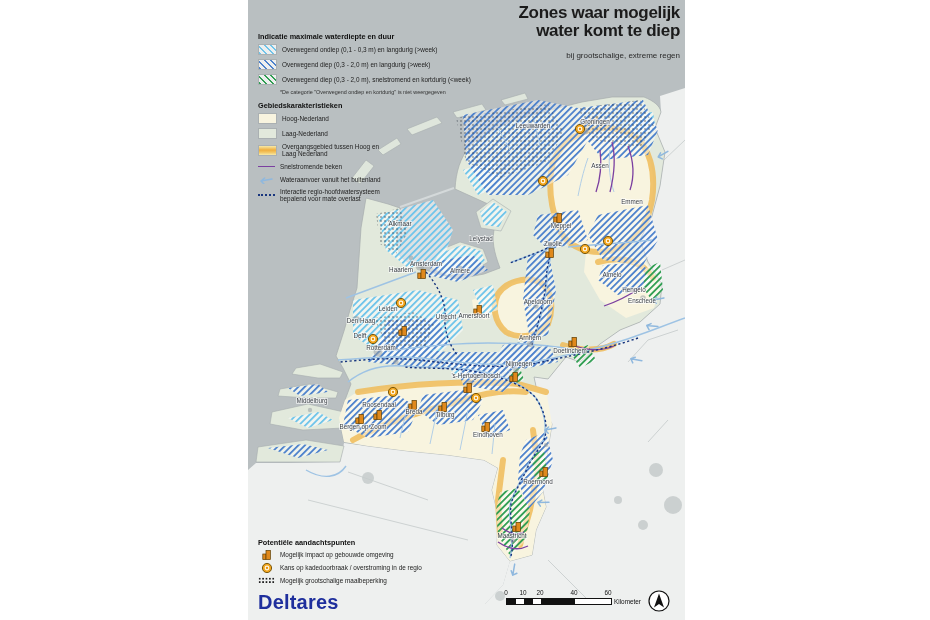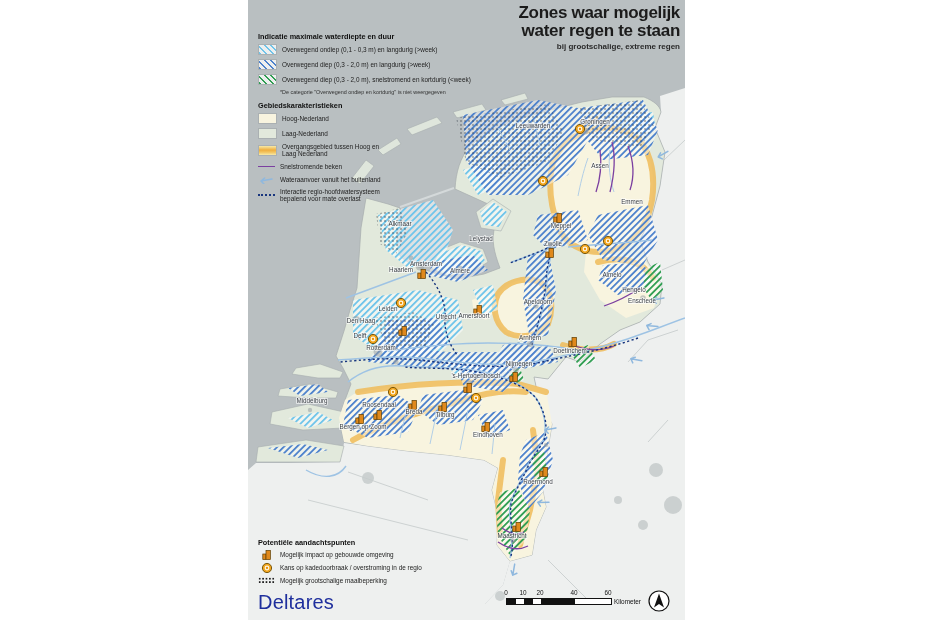--- a/index.html
+++ b/index.html
@@ -5,21 +5,21 @@
   html,body{margin:0;padding:0;}
   body{width:930px;height:620px;background:#ffffff;position:relative;
        font-family:"Liberation Sans",sans-serif;overflow:hidden;}
   .map-panel{position:absolute;left:248px;top:0;width:437px;height:620px;
              background:#fca5a5;overflow:hidden;}
   .map-panel svg.basemap{position:absolute;left:0;top:0;}
 
   
   .title-block{position:absolute;top:4px;right:5px;text-align:right;z-index:30;}
   .title-line{font-size:17px;font-weight:bold;color:#1b1b1b;line-height:1.08;letter-spacing:-0.3px;}
-  .subtitle{font-size:8px;color:#2a2a2a;margin-top:1px;font-weight:bold;}
+  .subtitle{font-size:8px;color:#2a2a2a;margin-top:10px;}
 
   
   .legend{position:absolute;z-index:30;}
   #legend-depth{left:10px;top:32px;width:240px;}
   #legend-area{left:10px;top:101px;width:240px;}
   #legend-points{left:10px;top:538px;width:250px;}
   .leg-head{font-size:7.3px;font-weight:bold;color:#111;margin-bottom:3px;}
   .leg-row{display:flex;align-items:center;gap:5px;margin:0 0 4px 0;}
   .leg-label{font-size:6.4px;color:#222;line-height:1.15;}
   .leg-foot{font-size:5.4px;color:#333;margin:1px 0 0 22px;}
@@ -31,21 +31,21 @@
   .sw-laag{background:#e2e9dc;}
   .sw-trans{background:linear-gradient(180deg,#f7e9a6 0%,#efae3e 45%,#f2c561 70%,#f7e9a6 100%);}
   .sw-line{width:17px;height:0;border:0;border-top:1.6px solid #7b3fa0;}
   .sw-dotnavy{width:20px;height:0;border:0;border-top:2px dotted #17357e;}
   .sw-dots{width:22px;height:7px;border:0;
      background-image:radial-gradient(#222 0.7px,transparent 0.85px);
      background-size:3.4px 3.4px;}
   .sw-plain{border:none;background:none;display:flex;align-items:center;justify-content:center;width:17px;}
 
   
-  .logo{position:absolute;left:10px;bottom:6px;z-index:30;font-size:20px;font-weight:normal;
+  .logo{position:absolute;left:10px;bottom:6px;z-index:30;font-size:20px;font-weight:bold;
         color:#1f2f9d;letter-spacing:0.2px;text-align:center;}
 
   
   .scalebar{position:absolute;left:258px;top:589px;z-index:30;width:150px;}
   .sb-ticks{position:relative;height:8px;font-size:6.4px;color:#111;}
   .sb-ticks span{position:absolute;transform:translateX(-50%);}
   .sb-bar{position:relative;width:104px;height:5px;border:0.8px solid #111;background:#fff;margin-top:1px;}
   .sb-seg{position:absolute;top:0;height:100%;background:#111;}
   .sb-unit{position:absolute;left:108px;top:9px;font-size:6.4px;color:#111;}
   .north{position:absolute;left:399px;top:589px;z-index:30;}
@@ -334,21 +334,21 @@
         <text x="115" y="429" class="city-label">Bergen op Zoom</text>
         <text x="240" y="437" class="city-label">Eindhoven</text>
         <text x="64" y="403" class="city-label">Middelburg</text>
         <text x="290" y="484" class="city-label">Roermond</text>
         <text x="264" y="538" class="city-label">Maastricht</text>
       </g>
   </svg>
 
   <div class="title-block">
     <div class="title-line">Zones waar mogelijk</div>
-    <div class="title-line">water regen te staan</div>
+    <div class="title-line">water komt te diep</div>
     <div class="subtitle">bij grootschalige, extreme regen</div>
   </div>
 
   <div class="legend" id="legend-depth">
     <div class="leg-head">Indicatie maximale waterdiepte en duur</div>
     <div class="leg-row">
       <div class="swatch sw-hlight"></div>
       <div class="leg-label">Overwegend ondiep (0,1 - 0,3 m) en langdurig (&gt;week)</div>
     </div>
     <div class="leg-row">

